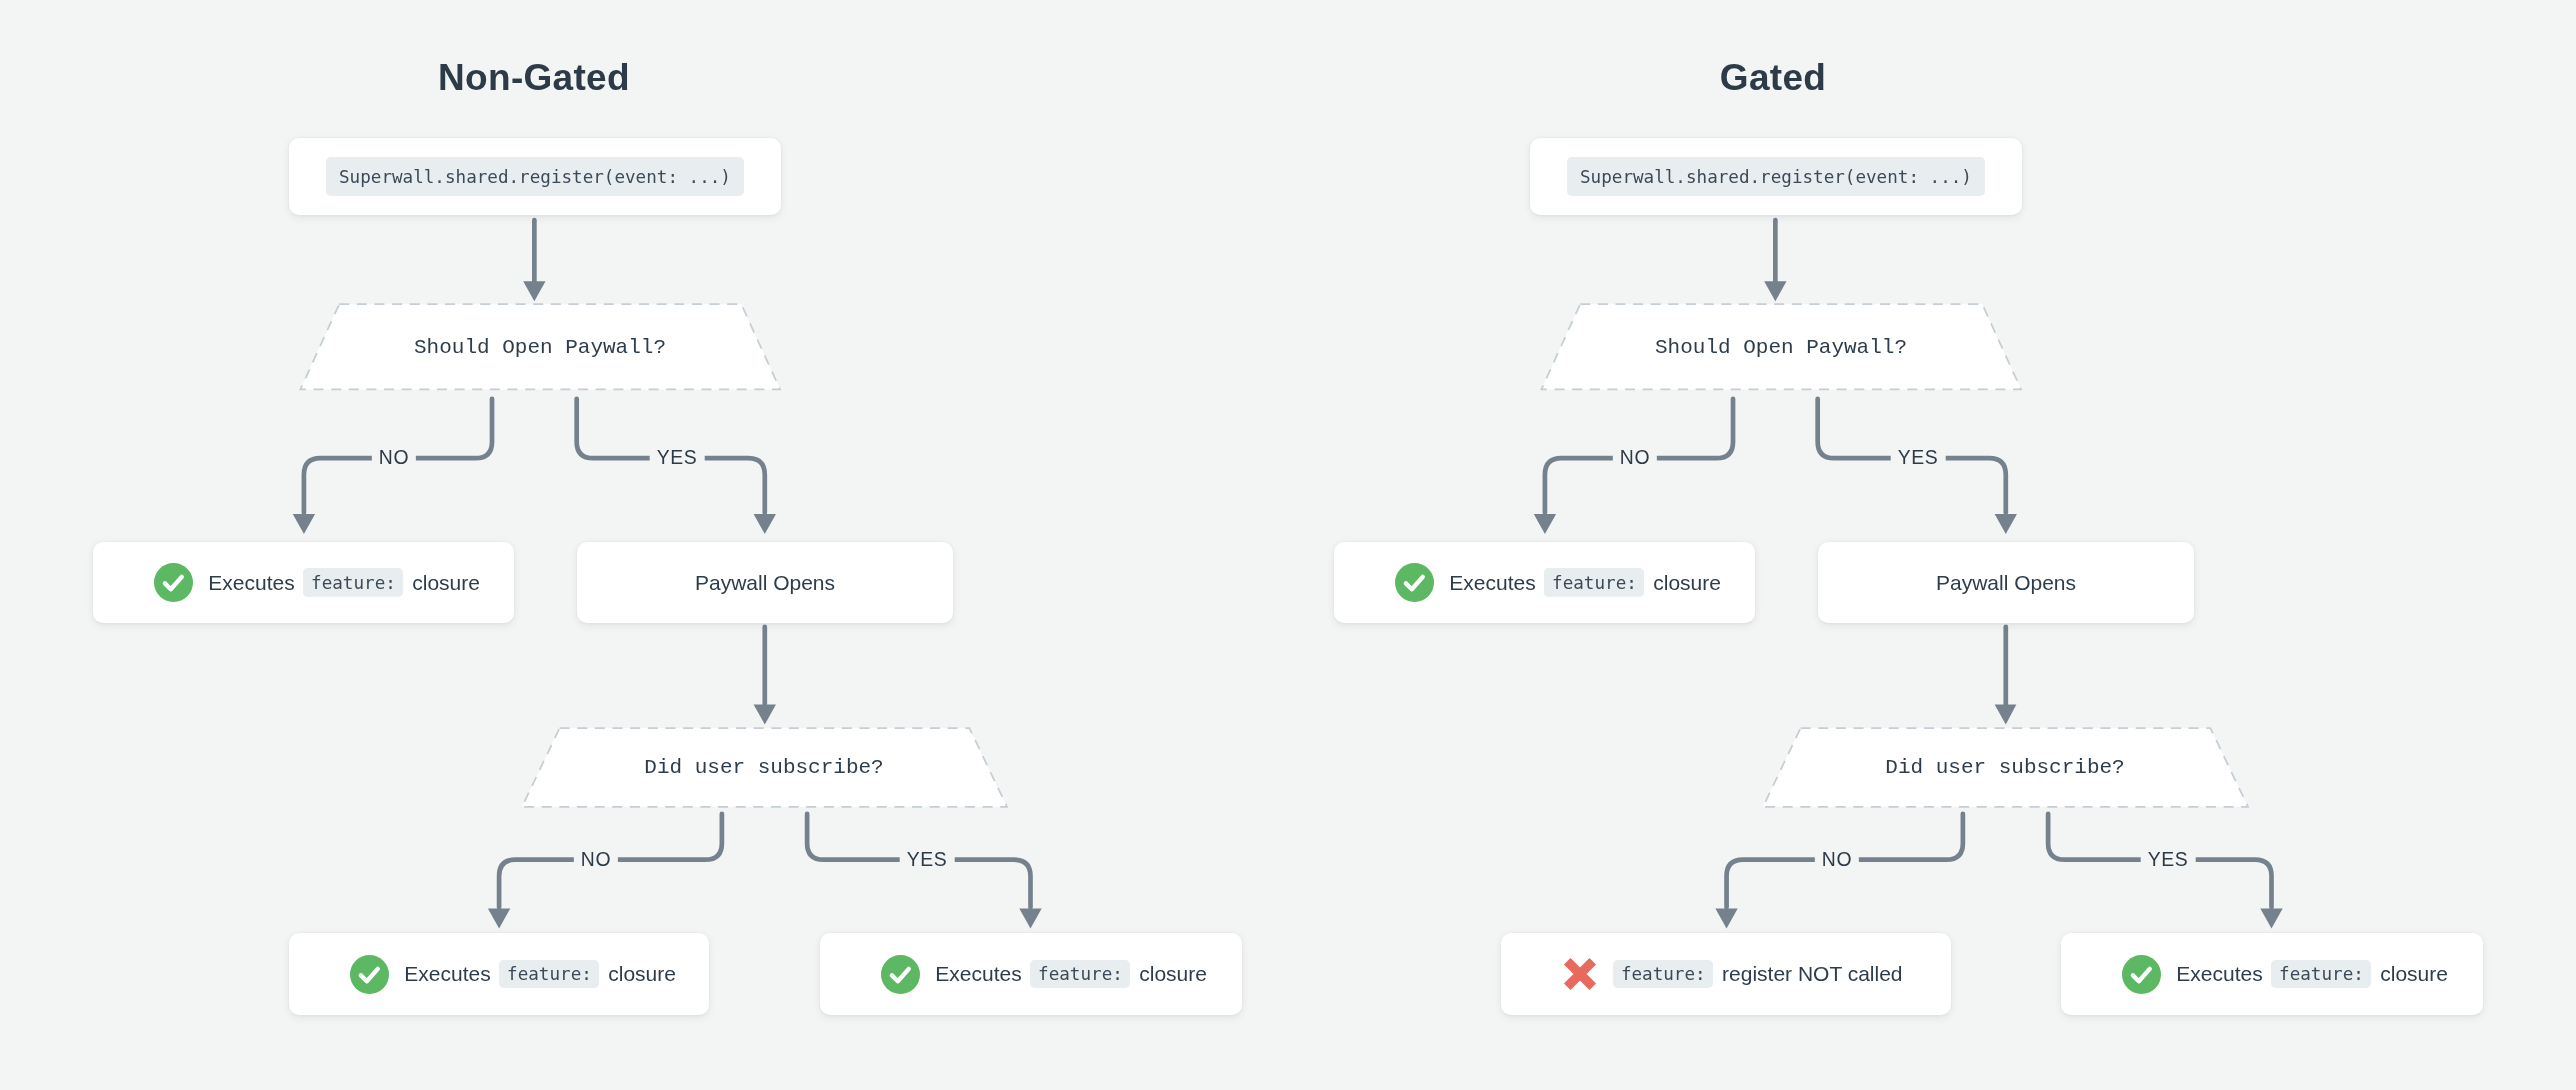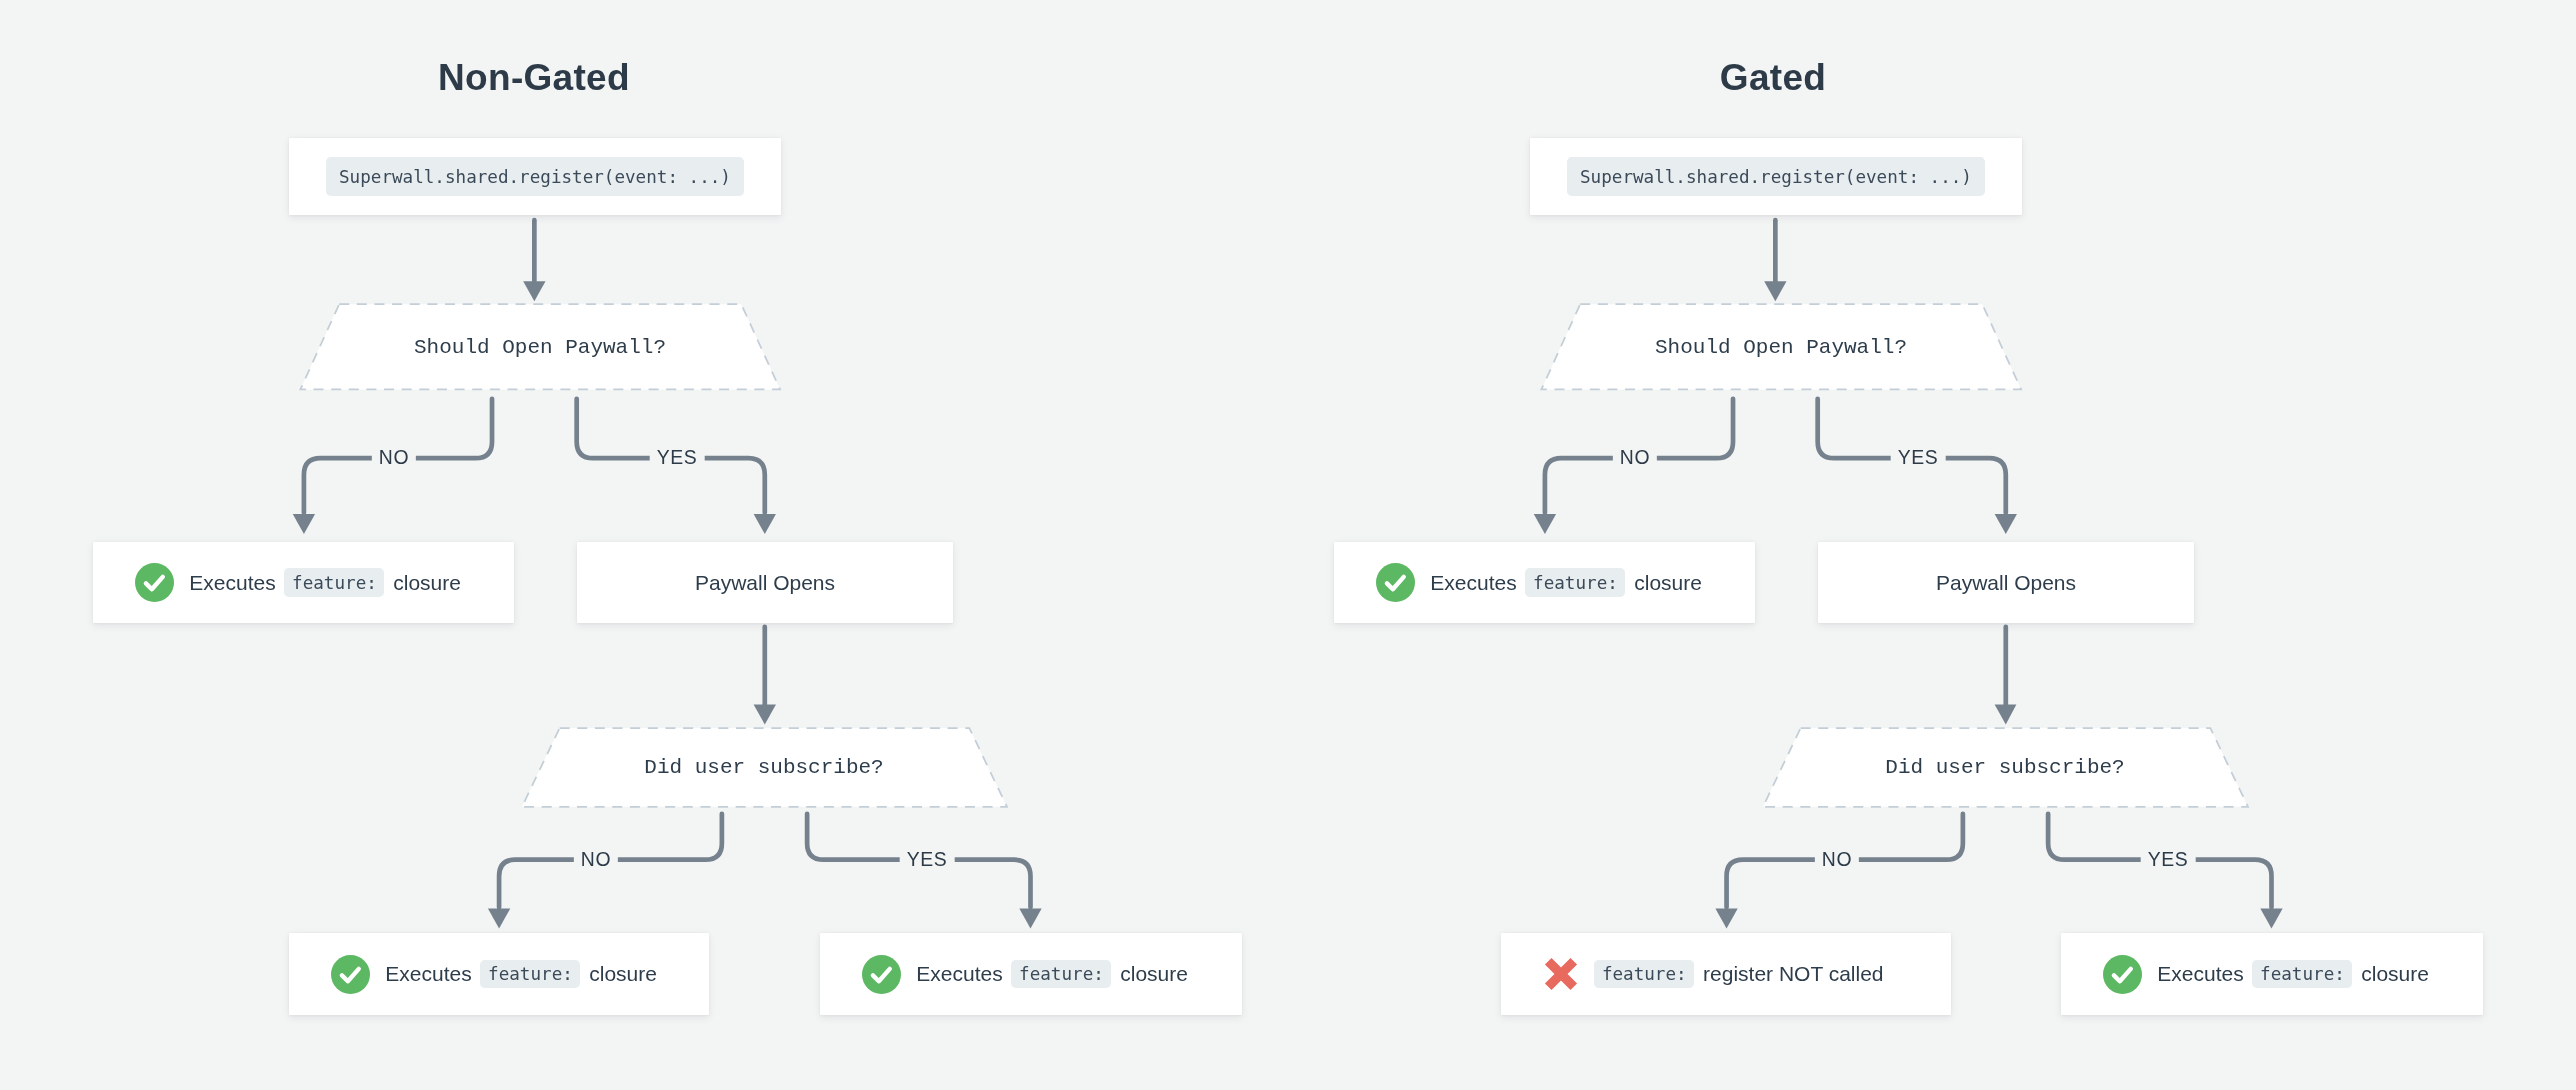--- a/index.html
+++ b/index.html
@@ -32,30 +32,30 @@
     transform: translate(-50%, -50%);
     font-size: 37px;
     font-weight: 700;
     letter-spacing: 0.3px;
     color: #2d3b48;
     white-space: nowrap;
   }
   .node {
     position: absolute;
     background: #ffffff;
-    border-radius: 1px;
+    border-radius: 10px;
     box-shadow: 0 2.9px 8.2px rgba(33, 44, 55, 0.07), 0 0.6px 2.4px rgba(33, 44, 55, 0.05);
     display: flex;
     align-items: center;
     justify-content: center;
     box-sizing: border-box;
   }
   .result {
     justify-content: flex-start;
-    padding-left: 42px;
+    padding-left: 61px;
     gap: 8.8px;
   }
   .result .icon {
     flex: 0 0 auto;
     margin-right: 6.5px;
   }
   .node-text {
     font-size: 21px;
     color: #2e3d4b;
     white-space: nowrap;

